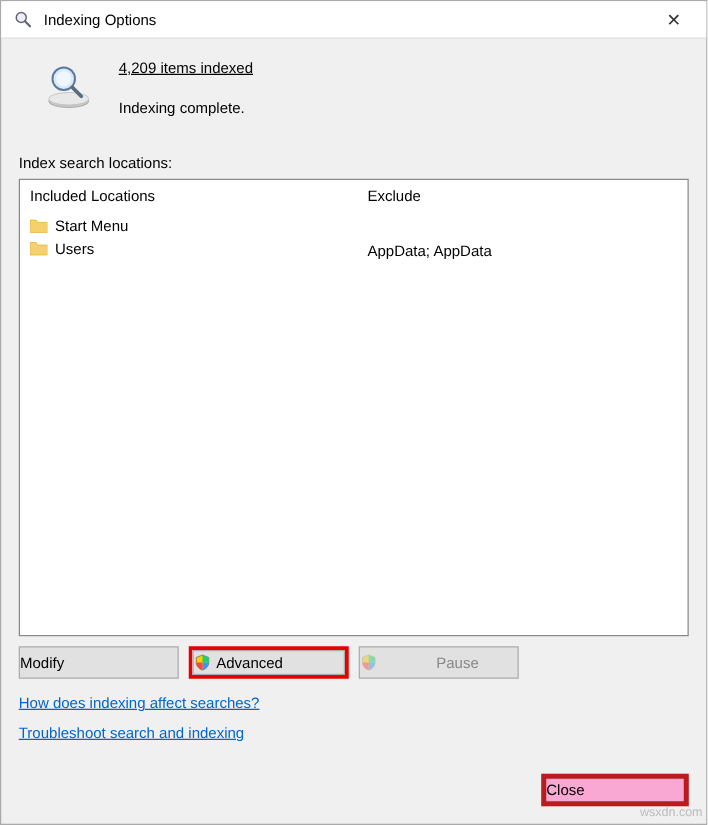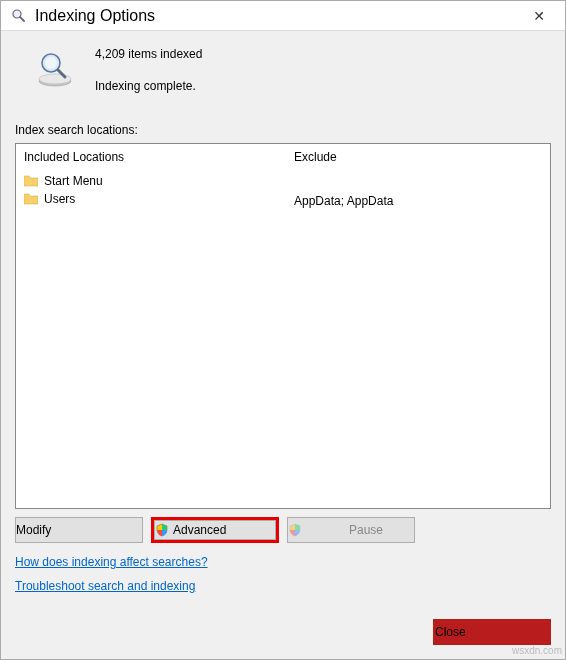--- a/index.html
+++ b/index.html
@@ -28,21 +28,21 @@
       align-items: center;
       padding: 0 6px 0 10px;
     }
     .titlebar .title-icon {
       width: 16px;
       height: 16px;
       margin-right: 8px;
     }
     .titlebar .title {
       flex: 1;
-      font-size: 16px;
+      font-size: 12px;
     }
     .titlebar .close {
       width: 40px;
       height: 28px;
       display: flex;
       align-items: center;
       justify-content: center;
       font-size: 14px;
       color: #333;
     }
@@ -64,20 +64,21 @@
     }
     .status-icon {
       width: 40px;
       height: 40px;
     }
     .status-text {
       padding-top: 2px;
     }
     .status-text .line1 {
       margin-bottom: 18px;
+      text-decoration: underline;
     }
     .section-header {
       margin-bottom: 6px;
     }
     .locations-box {
       border: 1px solid #888;
       background: #fff;
       flex: 1;
       display: flex;
       margin-bottom: 8px;
@@ -153,22 +154,22 @@
       margin-bottom: 10px;
     }
     .footer-row {
       display: flex;
       justify-content: flex-end;
       padding-bottom: 4px;
     }
     .btn.close-btn {
       width: 118px;
       height: 26px;
-      border: 2px solid #b91c1c;
-      background: #b91c1c;
+      border: 4px solid #b91c1c;
+      background: #f9a8d4;
     }
     .watermark {
       position: absolute;
       right: 4px;
       bottom: 4px;
       font-size: 10px;
       color: #bbb;
       font-family: sans-serif;
     }
   </style>

